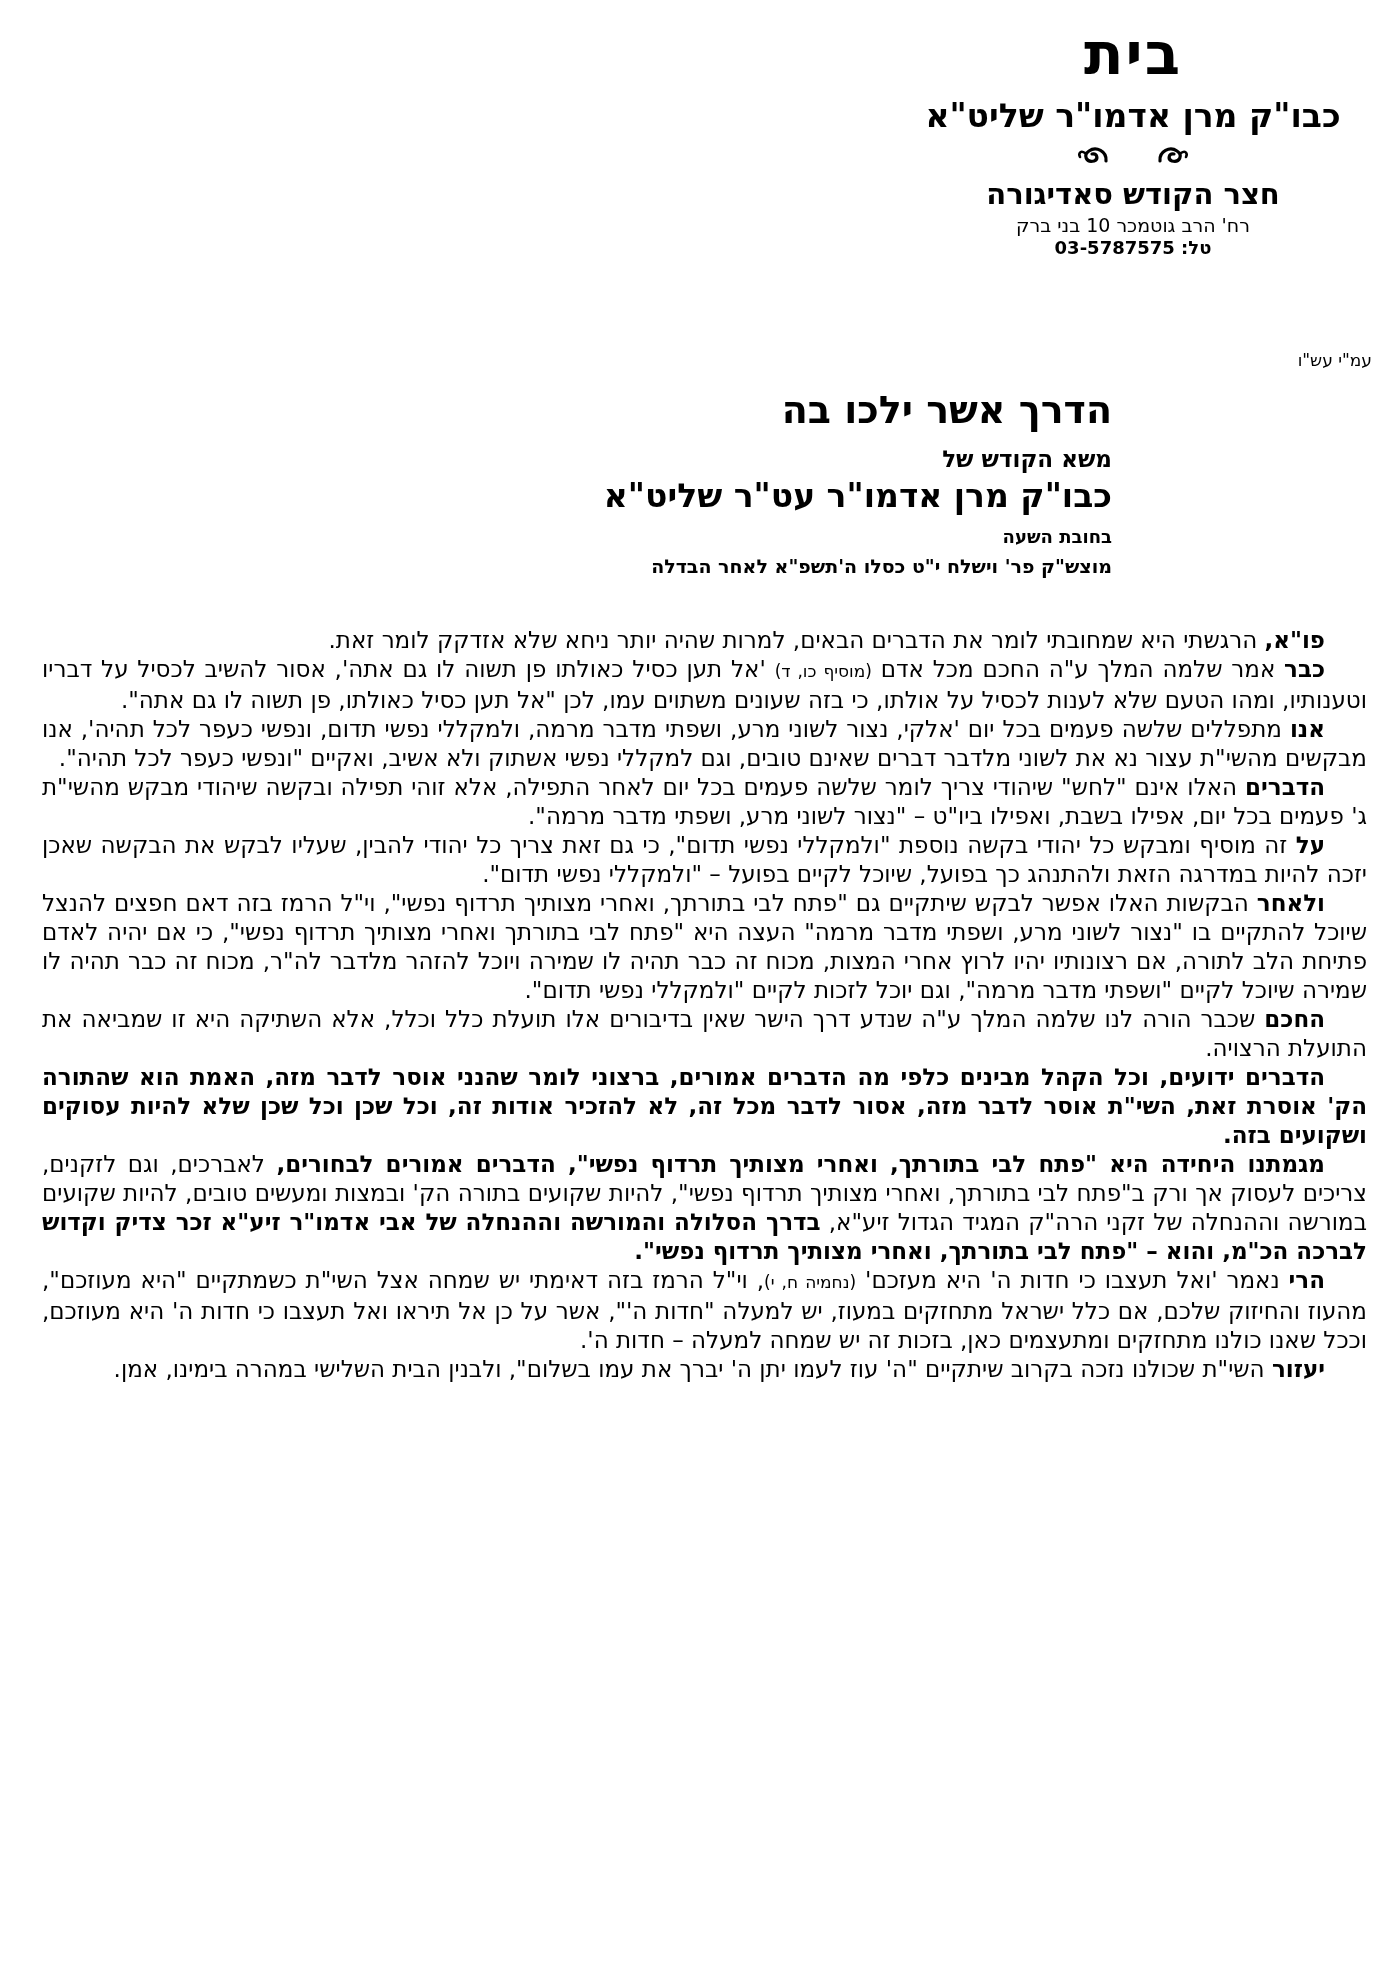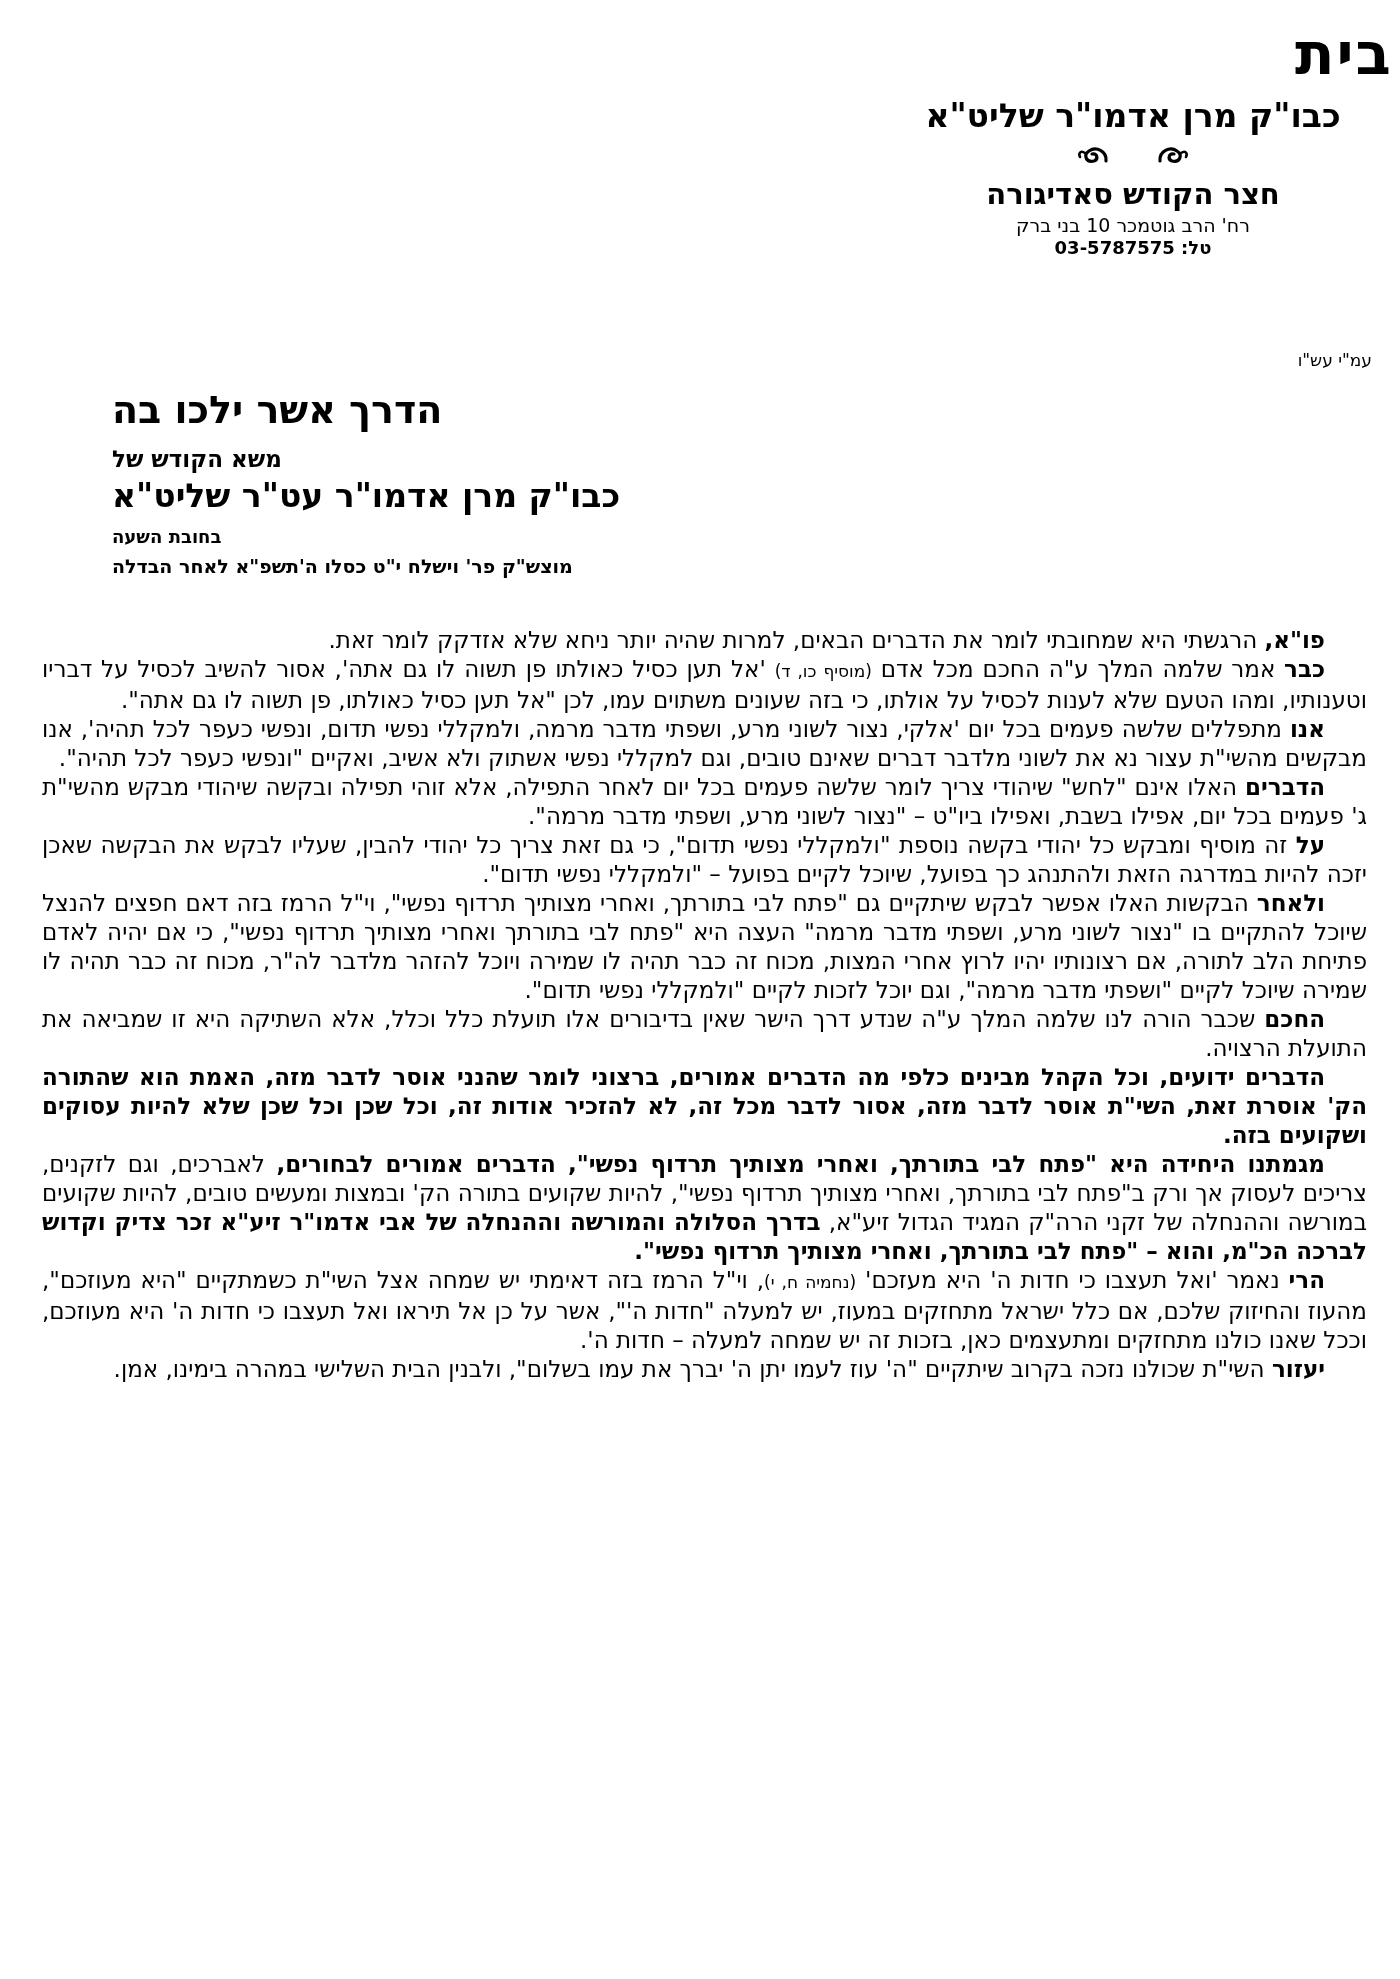--- a/index.html
+++ b/index.html
@@ -16,41 +16,41 @@
   }
   
   .letterhead{
     position:absolute;
     top:24px;
     left:1133px;
     transform:translateX(-50%);
     width:520px;
     text-align:center;
   }
-  .lh-beis{font-size:58px;font-weight:bold;line-height:1.05;letter-spacing:2px;text-align:right;}
+  .lh-beis{font-size:58px;font-weight:bold;line-height:1.05;letter-spacing:2px;}
   .lh-name{font-size:33px;font-weight:bold;margin-top:12px;line-height:1.15;}
   .lh-ornaments{margin-top:10px;display:flex;justify-content:center;gap:46px;height:26px;align-items:center;}
   .lh-court{font-size:29px;font-weight:bold;margin-top:8px;line-height:1.1;}
   .lh-address{font-size:19px;font-weight:normal;margin-top:3px;line-height:1.25;}
   .lh-phone{font-size:18px;font-weight:bold;line-height:1.25;}
   
   .corner-note{
     position:absolute;
     top:350px;
     right:28px;
     font-size:17px;
   }
   
   .title-block{
     position:absolute;
     top:390px;
     left:612px;
     transform:translateX(-50%);
     width:1000px;
-    text-align:left;
+    text-align:right;
   }
   .t-main{font-size:38px;font-weight:bold;line-height:1.1;}
   .t-sub1{font-size:23px;font-weight:bold;margin-top:15px;line-height:1.1;}
   .t-speaker{font-size:33px;font-weight:bold;margin-top:5px;line-height:1.15;}
   .t-sub2{font-size:18px;font-weight:bold;margin-top:12px;line-height:1.1;}
   .t-date{font-size:19px;font-weight:bold;margin-top:8px;line-height:1.2;}
   
   .body-text{
     position:absolute;
     top:626px;

